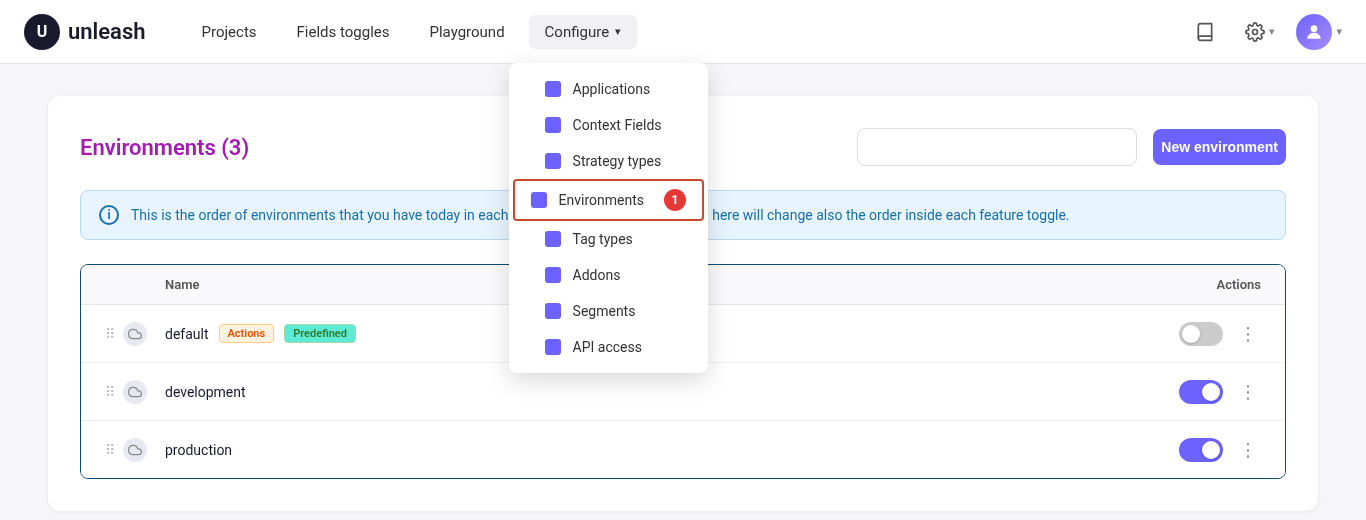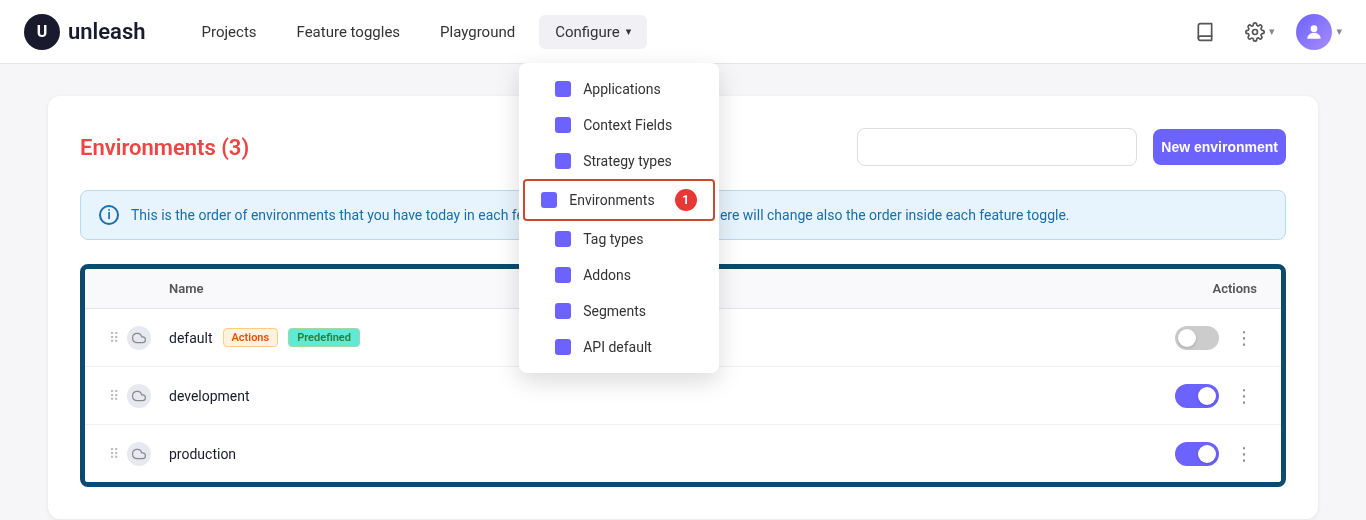--- a/index.html
+++ b/index.html
@@ -166,21 +166,21 @@
     }
     .page-header {
       display: flex;
       align-items: center;
       justify-content: space-between;
       margin-bottom: 24px;
     }
     .page-title {
       font-size: 22px;
       font-weight: 600;
-      color: #ef4444;
+      color: #a21caf;
     }
     .header-right {
       display: flex;
       align-items: center;
       gap: 16px;
     }
     .search-input {
       width: 280px;
       padding: 10px 16px;
       border: 1px solid #ddd;
@@ -222,21 +222,21 @@
       display: flex;
       align-items: center;
       justify-content: center;
       font-size: 12px;
       font-weight: 700;
       flex-shrink: 0;
     }
 
     
     .table-container {
-      border: 5px solid #0c4a6e;
+      border: 1px solid #0c4a6e;
       border-radius: 8px;
       overflow: hidden;
     }
     .table-header {
       display: grid;
       grid-template-columns: 60px 1fr auto;
       background: #f9f9fb;
       padding: 12px 24px;
       border-bottom: 1px solid #e5e5e5;
     }
@@ -343,21 +343,21 @@
   <a class="navbar-logo">
     <div class="logo-circle">U</div>
     <span class="logo-text">unleash</span>
   </a>
 
   <div class="navbar-nav">
     <div class="nav-item">
       <span>Projects</span>
     </div>
     <div class="nav-item">
-      <span>Feature toggles</span>
+      <span>Fields toggles</span>
     </div>
     <div class="nav-item">
       <span>Playground</span>
     </div>
 
     <div class="dropdown-container">
       <div class="nav-item active">
         <span>Configure</span>
         <span style="font-size:11px;">▾</span>
       </div>
@@ -387,21 +387,21 @@
         <div class="dropdown-item">
           <div class="dropdown-icon"></div>
           <span>Addons</span>
         </div>
         <div class="dropdown-item">
           <div class="dropdown-icon"></div>
           <span>Segments</span>
         </div>
         <div class="dropdown-item">
           <div class="dropdown-icon"></div>
-          <span>API default</span>
+          <span>API access</span>
         </div>
       </div>
     </div>
   </div>
 
   <div class="navbar-right">
     <div class="icon-btn">
       <svg width="20" height="20" viewBox="0 0 24 24" fill="none" stroke="#555" stroke-width="2" stroke-linecap="round" stroke-linejoin="round">
         <path d="M4 19.5A2.5 2.5 0 0 1 6.5 17H20"></path>
         <path d="M6.5 2H20v20H6.5A2.5 2.5 0 0 1 4 19.5v-15A2.5 2.5 0 0 1 6.5 2z"></path>

